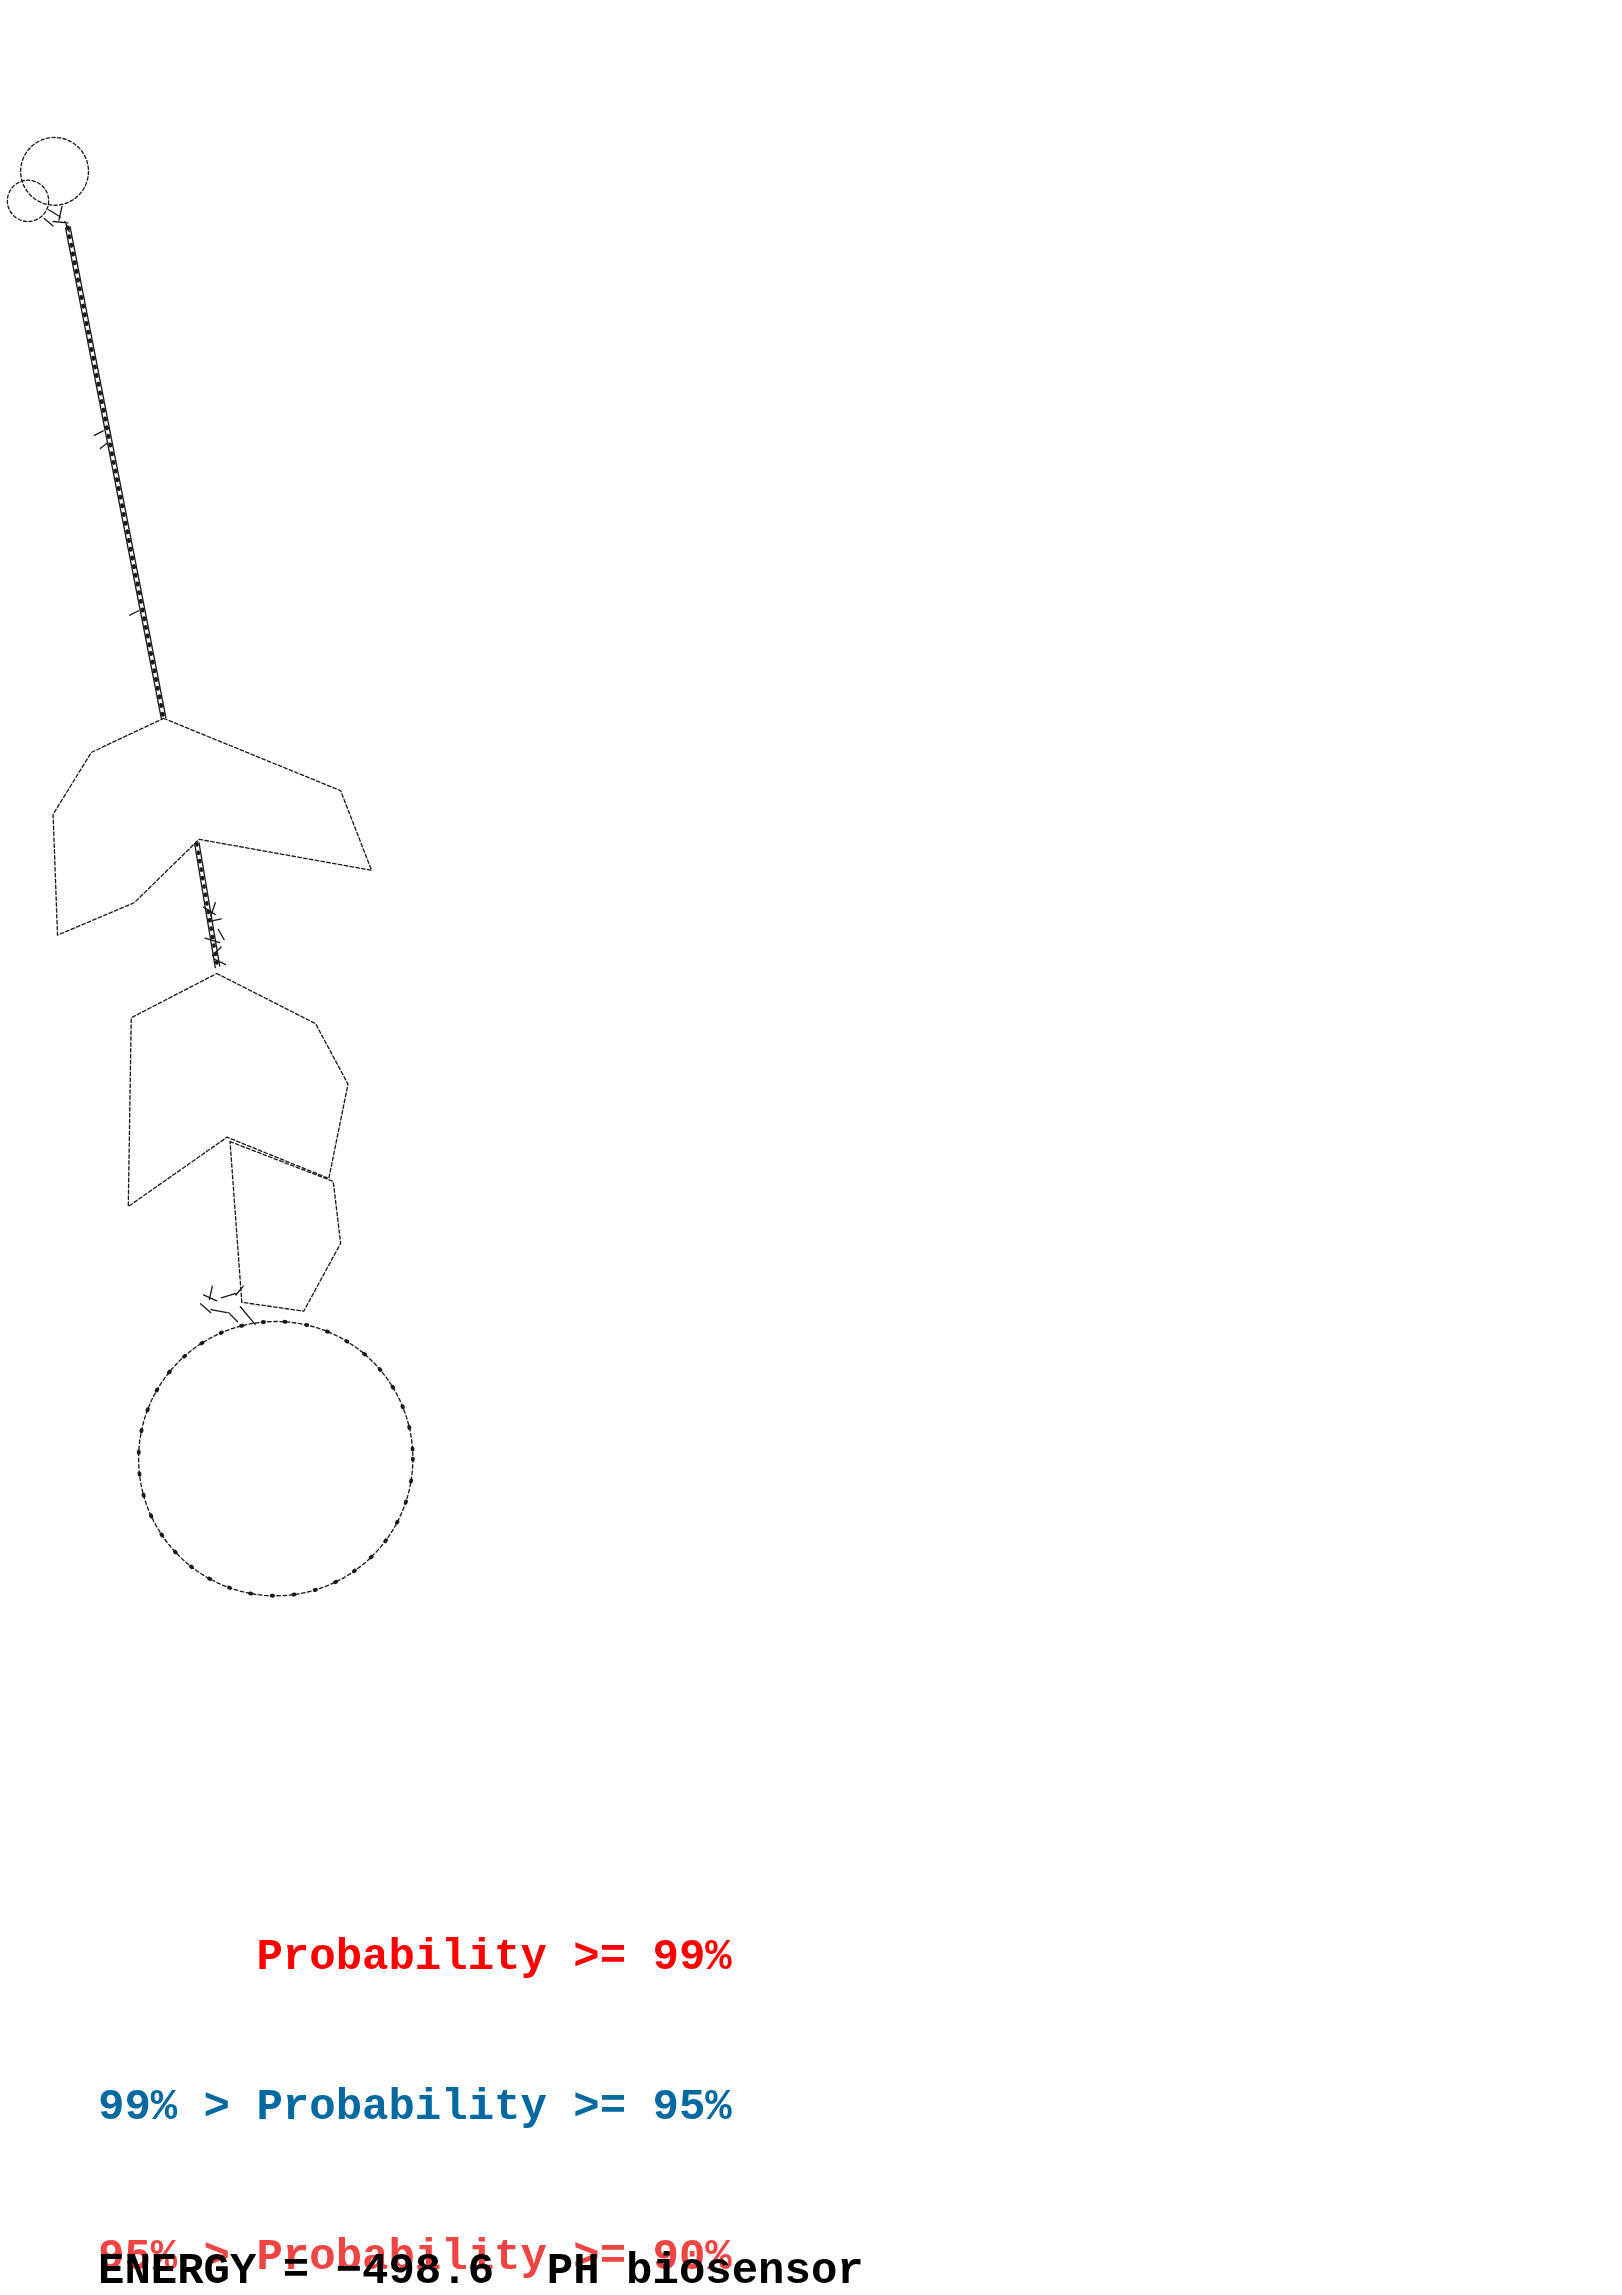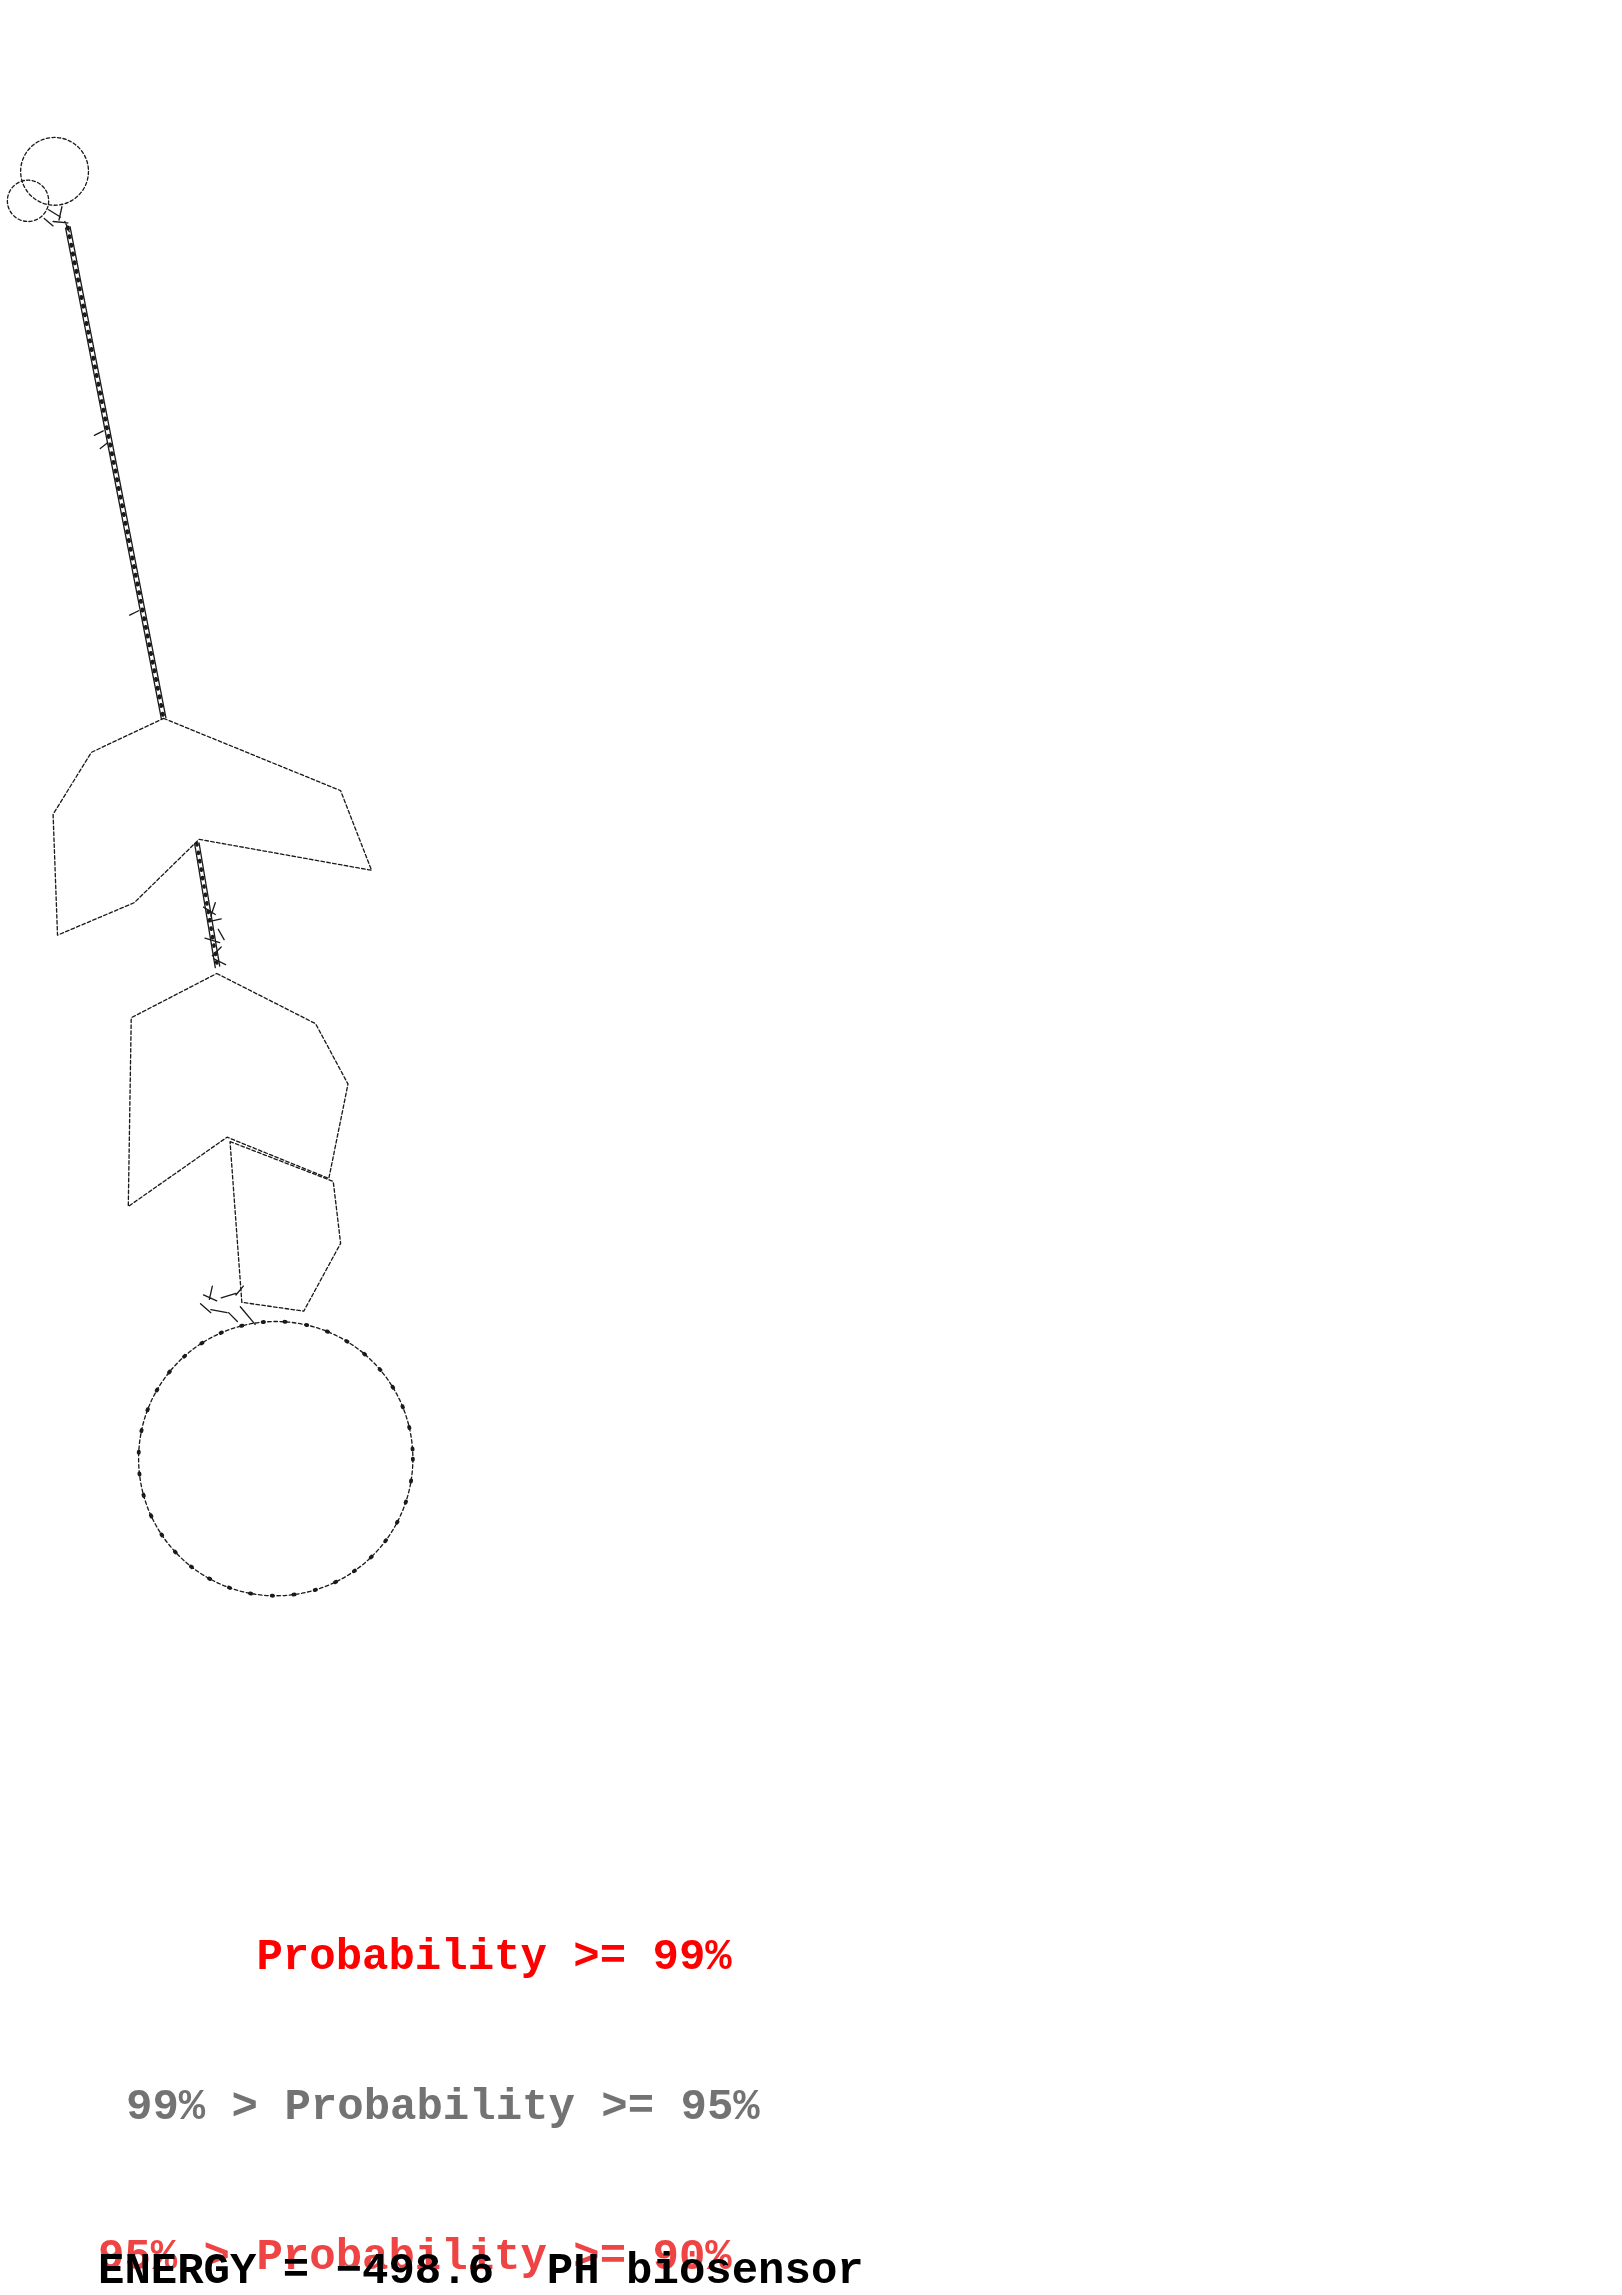--- a/index.html
+++ b/index.html
@@ -91,21 +91,21 @@
 
       <path d="M163,886 L173,898"></path>
 
       <circle cx="187" cy="989" r="93" stroke-dasharray="2.4 1.8"></circle>
       <circle cx="187" cy="989" r="93" stroke-width="2.6" stroke-dasharray="0.8 14"></circle>
     </g>
   </svg>
 
   <div class="legend">
     <div class="legend-line" style="color: rgb(255, 0, 0);">      Probability &gt;= 99%</div>
-    <div class="legend-line" style="color: #737373; margin-left: 28px;">99% &gt; Probability &gt;= 95%</div>
+    <div class="legend-line" style="color: #0369a1;">99% &gt; Probability &gt;= 95%</div>
     <div class="legend-line" style="color: #ef4444;">95% &gt; Probability &gt;= 90%</div>
     
     
     
     
     
   </div>
 
   <div class="energy">ENERGY = −498.6  PH biosensor</div>
 

